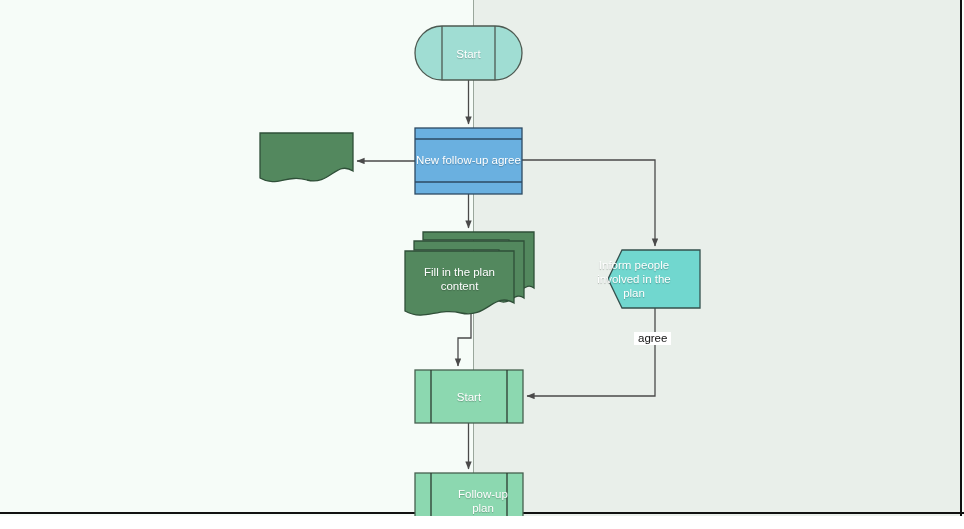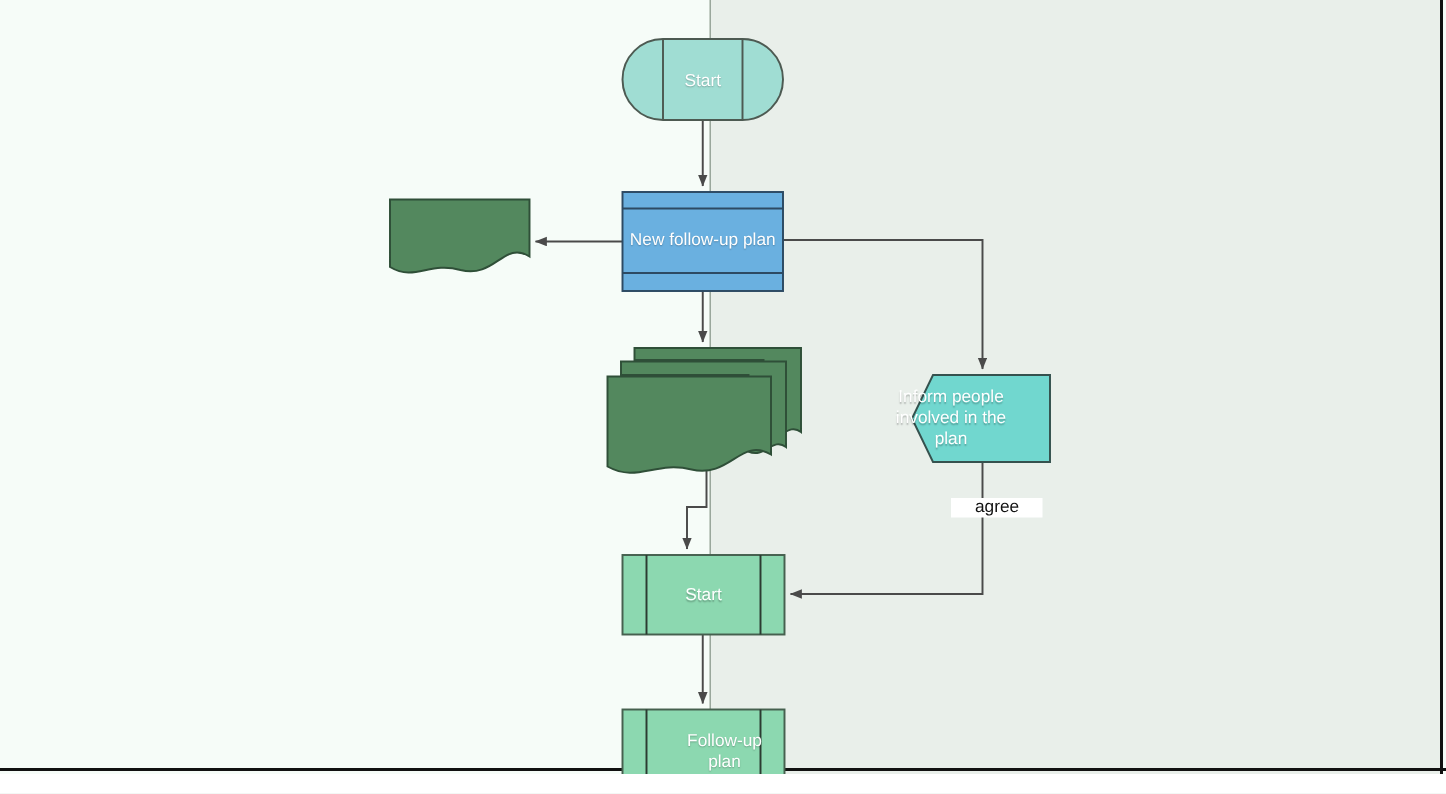--- a/index.html
+++ b/index.html
@@ -50,21 +50,21 @@
     text-shadow: 0 1px 1px rgba(0,0,0,0.25);
     pointer-events: none;
     white-space: pre-line;
   }
   .edge-label {
     position: absolute;
     background: #ffffff;
     color: #111111;
     font-size: 11.5px;
     line-height: 13px;
-    padding: 0 16px;
+    padding: 0 4px;
     text-align: center;
   }
 </style>
 </head>
 <body>
 
 <div id="canvas">
 
   <div id="page-panel"></div>
   <div id="bottom-rule"></div>
@@ -141,23 +141,25 @@
 
     <g>
       <rect x="415" y="473" width="108" height="53" fill="#8cd8b0" stroke="#46604f" stroke-width="1.3"></rect>
       <line x1="431" y1="473" x2="431" y2="526" stroke="#2b3b31" stroke-width="1.3"></line>
       <line x1="507" y1="473" x2="507" y2="526" stroke="#2b3b31" stroke-width="1.3"></line>
     </g>
   </svg>
 
   <div class="node-label" style="left:415px; top:47px; width:107px;">Start</div>
 
-  <div class="node-label" style="left:415px; top:153px; width:107px;">New follow-up plan</div>
+  <div class="node-label" style="left:415px; top:153px; width:107px;">New follow-up agree</div>
 
 
+  <div class="node-label" style="left:405px; top:265px; width:109px;">Fill in the plan
+content</div>
 
   <div class="node-label" style="left:589px; top:258px; width:90px;">Inform people
 involved in the
 plan</div>
 
   <div class="node-label" style="left:415px; top:390px; width:108px;">Start</div>
 
   <div class="node-label" style="left:429px; top:487px; width:108px;">Follow-up
 plan</div>
 

